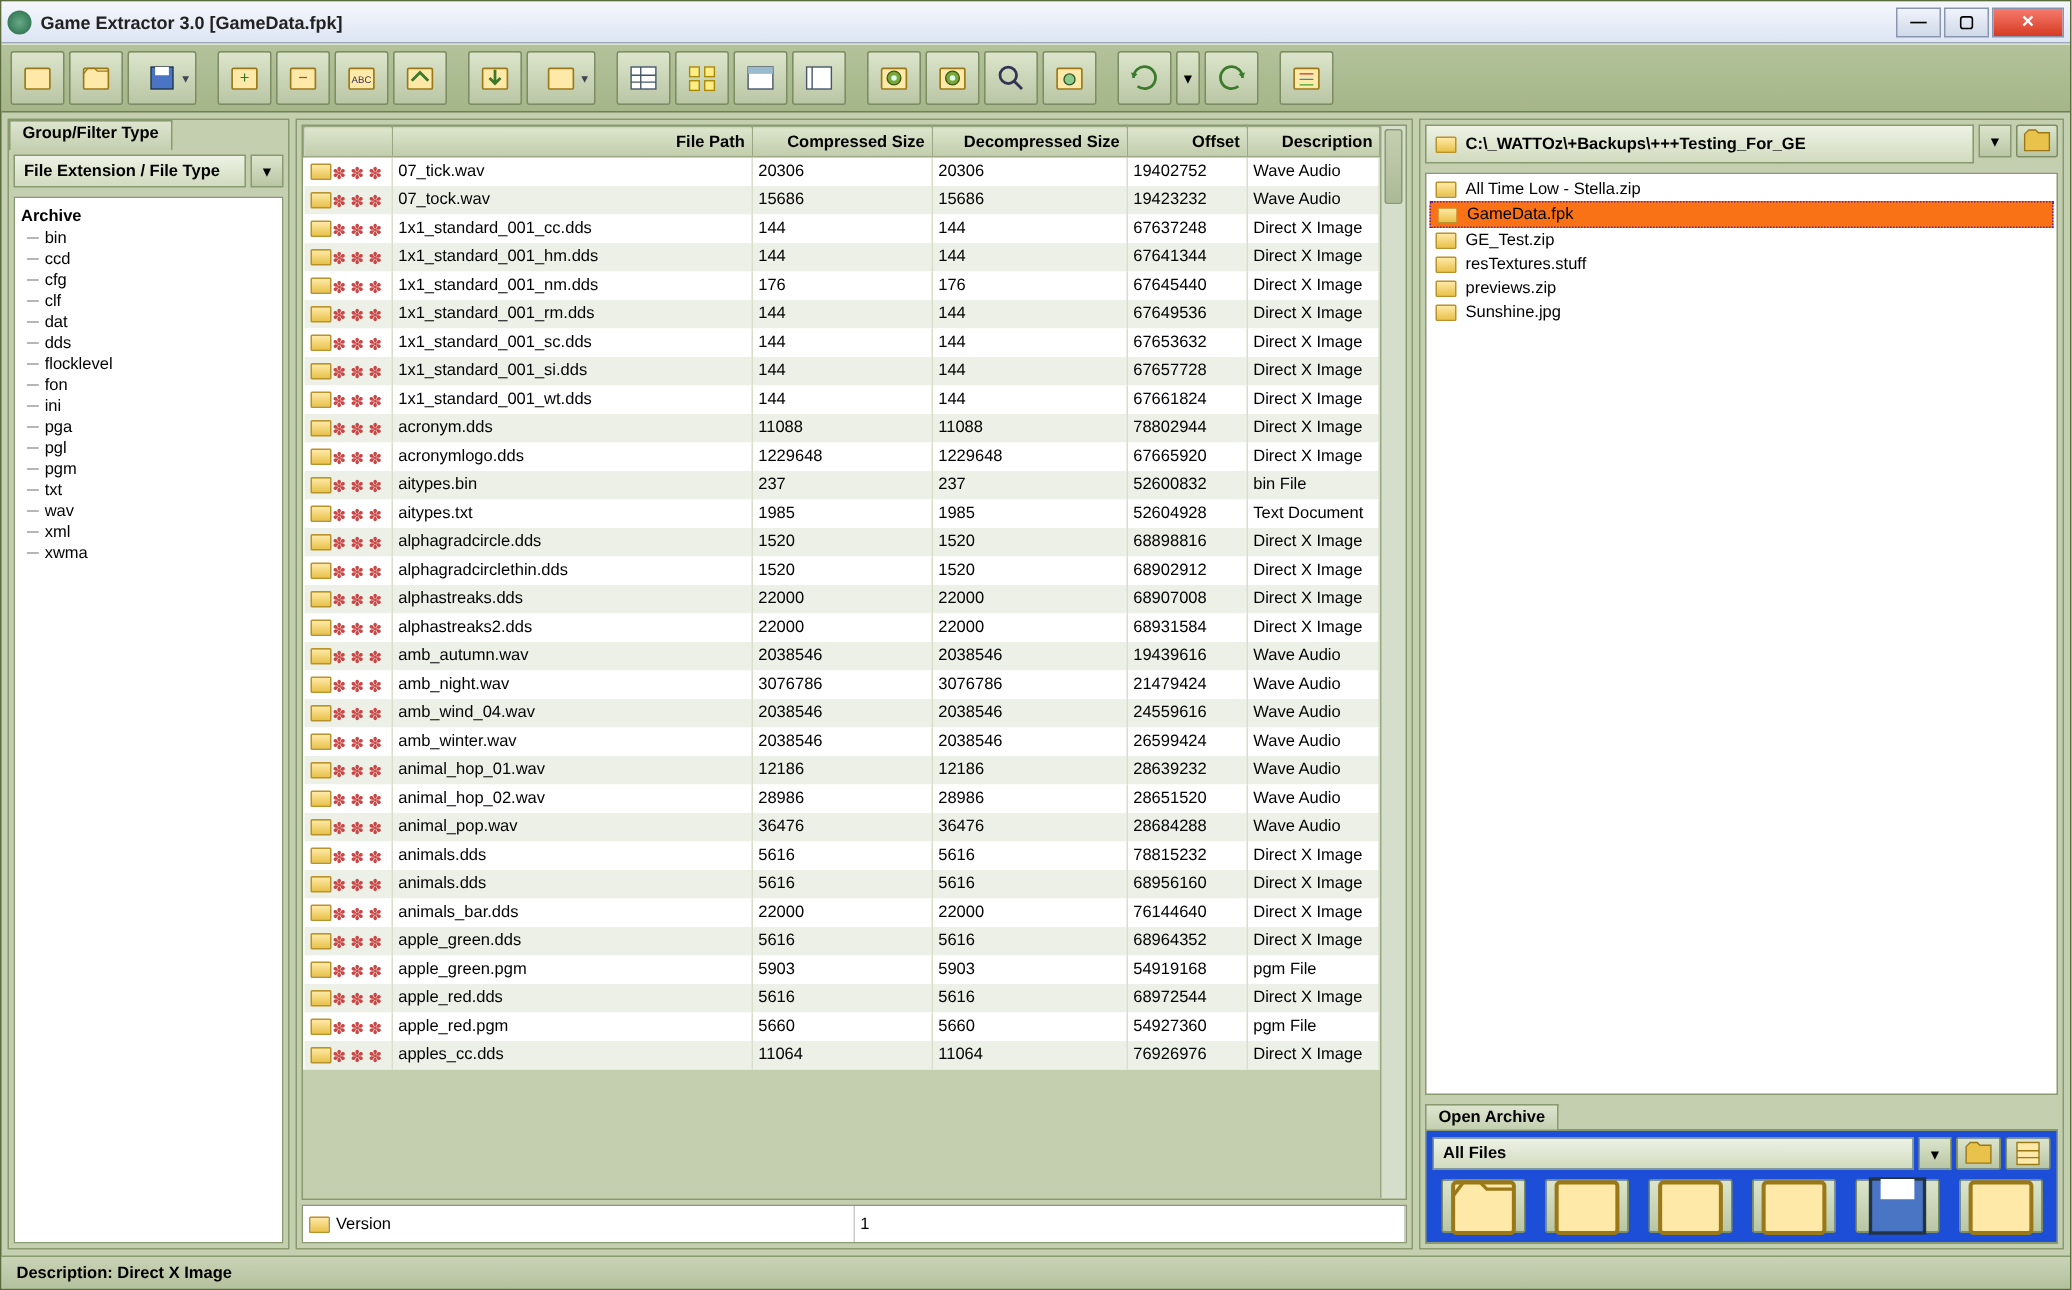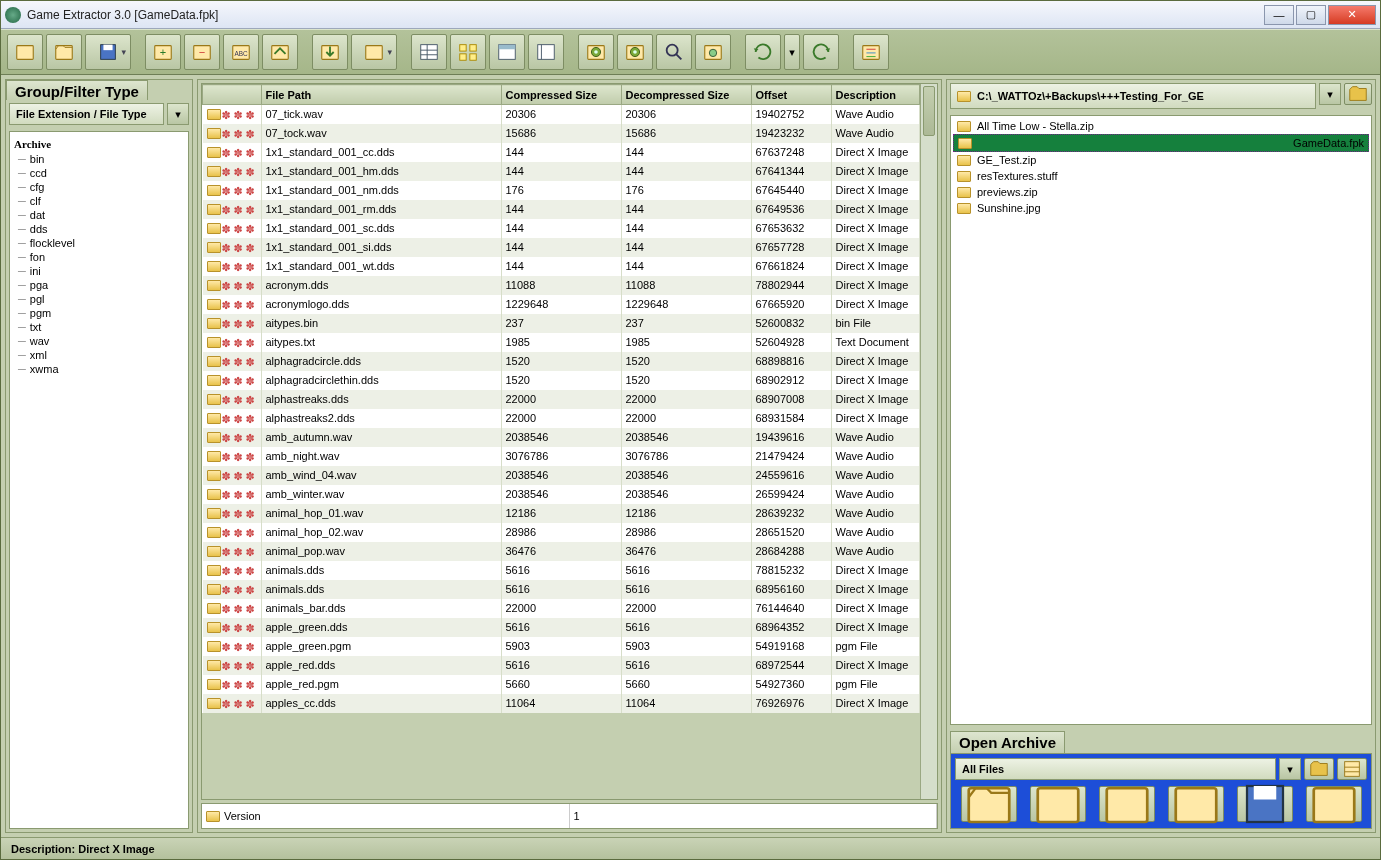--- a/index.html
+++ b/index.html
@@ -16,20 +16,21 @@
   background: #c4cfb0;
   border: 1px solid #5a6b3e;
   display: flex; flex-direction: column;
 }
 .titlebar {
   height: 28px;
   background: linear-gradient(#f5f7fc, #dde5f4);
   border-bottom: 1px solid #9da8bb;
   display: flex; align-items: center;
   padding: 0 4px;
+  font-weight: bold;
 }
 .titlebar .app-icon {
   width: 16px; height: 16px; margin-right: 6px;
   background: radial-gradient(#6a8, #264);
   border-radius: 50%;
 }
 .titlebar .title { flex: 1; color: #222; font-size: 12px; }
 .win-btns { display:flex; gap:2px; }
 .win-btn {
   width: 30px; height: 20px;
@@ -85,21 +86,21 @@
 .right-panel { width:430px;}
 .tab-row {
   display:flex; height:20px;
 }
 .tab {
   background:linear-gradient(#dde5cf,#c4cfb0);
   border:1px solid #8a9a70;
   border-bottom:none;
   padding:2px 8px;
   font-weight:bold;
-  font-size:15px;
+  font-size:11px;
 }
 .combo-row{
   display:flex; padding:3px; gap:3px;
 }
 .combo{
   flex:1; height:22px;
   background:linear-gradient(#edf2e4,#d1dbbf);
   border:1px solid #8a9a70;
   display:flex;align-items:center;padding:0 6px;
   font-weight:bold;
@@ -107,34 +108,34 @@
   text-align:right;
 }
 .combo-dd{
   width:22px;height:22px;background:linear-gradient(#dce5cc,#b9c6a4);
   border:1px solid #8a9a70; display:flex;align-items:center;justify-content:center;
 }
 .tree {
   flex:1; background:#fff; border:1px solid #8a9a70; margin:3px;
   padding:4px; overflow:auto;
 }
-.tree-root{font-weight:bold; padding:2px 0;font-family:Liberation Serif, serif;}
+.tree-root{font-weight:bold; padding:2px 0;}
 .tree-item{padding:1px 0 1px 4px; display:flex;align-items:center;gap:2px;}
 .tree-item::before{content:"─"; color:#888; margin-right:2px;}
 .table-wrap{
   flex:1; margin:3px; border:1px solid #8a9a70;
   display:flex; overflow:hidden; min-height:0;
 }
 .table-scroll{flex:1; overflow:auto;}
 table{width:100%; border-collapse:collapse; background:#fff;}
 th{
   background:linear-gradient(#dde6cd,#c0ccab);
   border:1px solid #9aa883; padding:2px 4px;
   font-weight:bold; position:sticky;top:0;
-  text-align:left; height:20px;
+  text-align:right; height:20px;
 }
 th:first-child{width:22px;}
 td{
   border-right:1px solid #d7dec9;
   padding:1px 4px; height:19px;
   white-space:nowrap;
 }
 tr:nth-child(even) td{background:#edf0e6;}
 tr:nth-child(odd) td{background:#fff;}
 .row-icons{display:flex;gap:1px;align-items:center;}
@@ -153,21 +154,21 @@
 .archive-props .cell{flex:1;padding:4px;border-right:1px solid #ccc;display:flex;align-items:center;gap:4px;}
 .path-row{display:flex;padding:3px;gap:3px;}
 .path-combo{
   flex:1;height:20px;background:linear-gradient(#edf2e4,#d1dbbf);
   border:1px solid #8a9a70;display:flex;align-items:center;padding:12px 6px;font-weight:bold;gap:6px;
 }
 .file-list{
   flex:1;margin:3px;border:1px solid #8a9a70;background:#fff;overflow:auto;padding:2px;
 }
 .file-item{display:flex;align-items:center;gap:6px;padding:2px 4px;}
-.file-item.selected{background:#15803d;border:1px dotted #728;justify-content:space-between;}
+.file-item.selected{background:#f97316;border:1px dotted #728;}
 .bottom-section{margin:3px;}
 .open-archive-tab{display:flex;}
 .open-archive-body{
   border:1px solid #8a9a70;background:#1d4ed8;padding:4px;
   display:flex;flex-direction:column;gap:4px;
 }
 .all-files-row{display:flex;gap:3px;}
 .btn-row{display:flex;gap:6px;justify-content:space-around;padding:2px;}
 .big-btn{
   width:56px;height:36px;border:1px solid #7d8d63;

